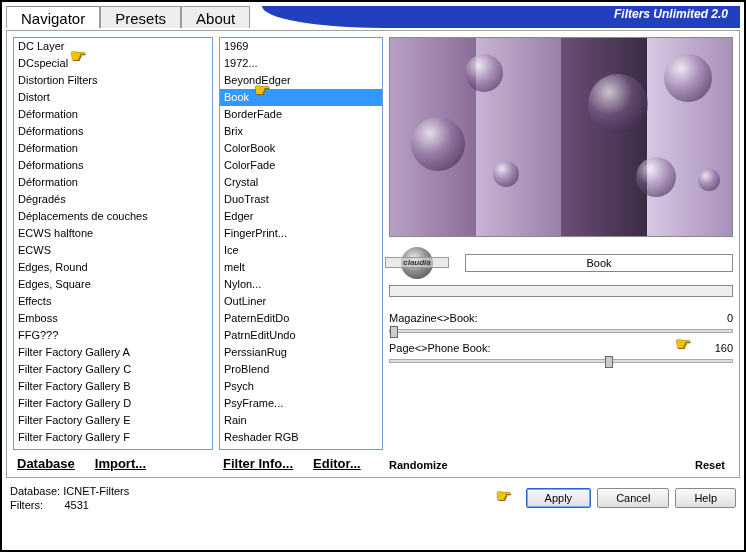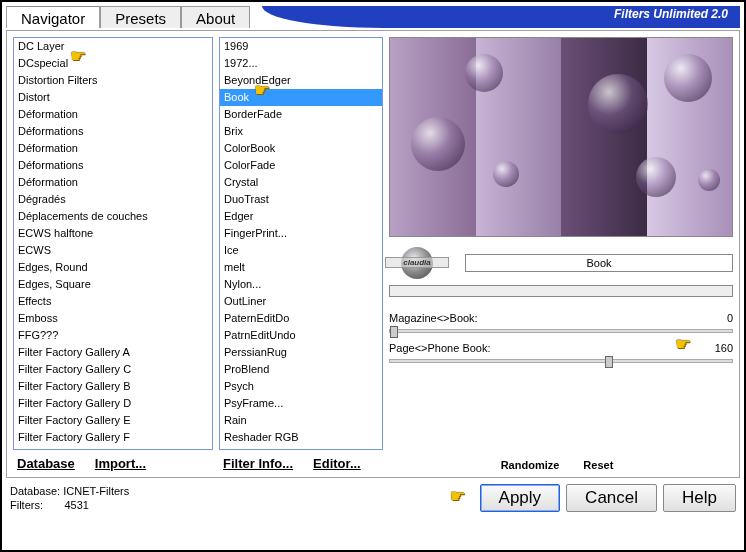--- a/index.html
+++ b/index.html
@@ -161,38 +161,38 @@
   }
   .slider .thumb {
     position: absolute;
     top: -4px;
     width: 8px; height: 12px;
     background: #ccc;
     border: 1px solid #666;
   }
   .r-links {
     display: flex;
-    justify-content: center;
+    justify-content: space-between;
     gap: 24px;
     padding: 6px 8px 0 0;
   }
   .r-links span { font-weight: bold; cursor: pointer; }
   .footer {
     display: flex;
     align-items: center;
     padding: 6px 4px 0 4px;
   }
   .foot-info { font-size: 11px; line-height: 14px; }
   .foot-btns { margin-left: auto; display: flex; gap: 6px; align-items: center; }
   .btn {
     border: 1px solid #888;
     background: linear-gradient(#fafafa,#e0e0e0);
     padding: 3px 18px;
     cursor: pointer;
-    font-size: 17px;
+    font-size: 11px;
     border-radius: 2px;
   }
   .btn.primary { border: 1px solid #2a60d0; box-shadow: 0 0 0 1px #7aa8ff inset; }
   .pointer {
     position: absolute;
     width: 24px; height: 18px;
     pointer-events: none;
   }
   .pointer::before {
     content:"☛";

